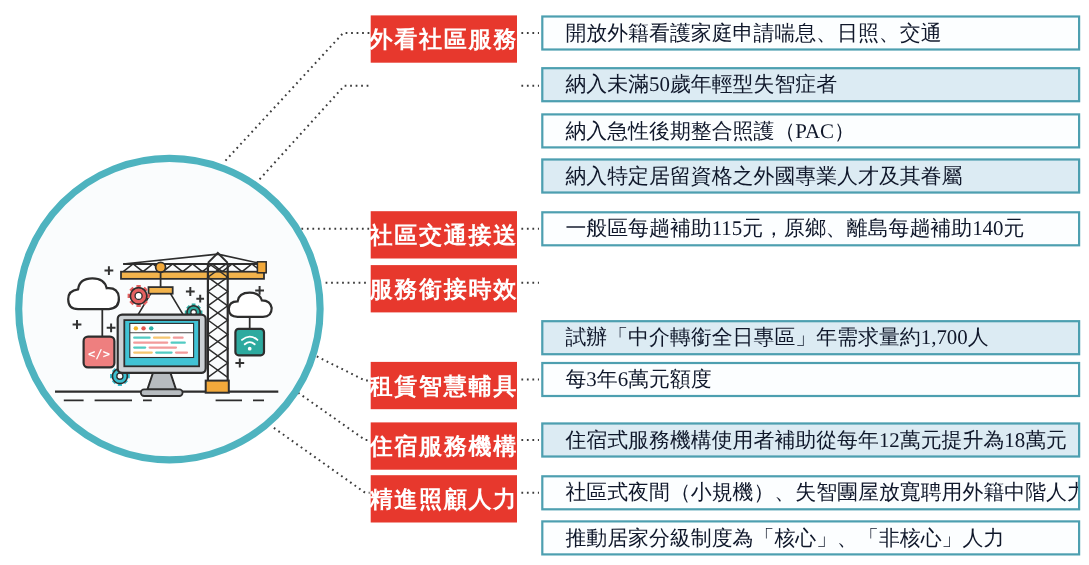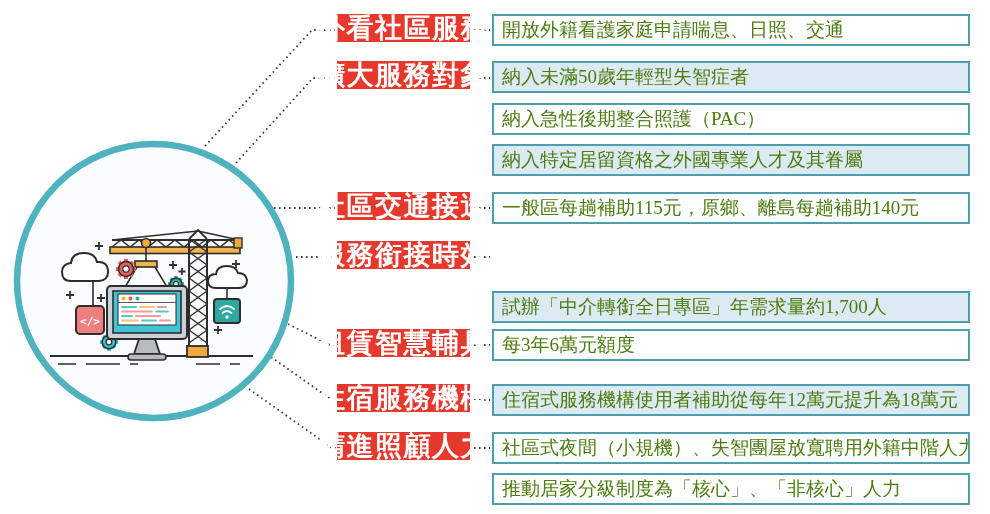--- a/index.html
+++ b/index.html
@@ -3,28 +3,28 @@
 <meta charset="utf-8">
 <style>
   html,body{margin:0;padding:0;background:#fff;}
   .stage{
     position:relative;width:990px;height:514px;background:#ffffff;overflow:hidden;
     font-family:"Liberation Serif","DejaVu Serif",serif;
   }
   .connector-layer{position:absolute;left:0;top:0;width:990px;height:514px;z-index:1;}
   .illus{position:absolute;left:8px;top:135px;z-index:2;}
   .cat{
-    position:absolute;left:337px;width:133px;height:28px;z-index:2;
-    background:#e7382d;color:#ffffff;font-weight:700;font-size:27px;letter-spacing:1.5px;
+    position:absolute;left:337px;width:133px;height:43px;z-index:2;
+    background:#e7382d;color:#ffffff;font-weight:700;font-size:21px;letter-spacing:1.5px;
     display:flex;align-items:center;justify-content:center;white-space:nowrap;
   }
   .box{
     position:absolute;left:492px;width:466px;height:28px;z-index:2;
-    border:2px solid #4d9fb0;background:#fcfeff;color:#4d7c0f;font-size:19px;
-    display:flex;align-items:center;padding-left:8px;white-space:nowrap;overflow:hidden;
+    border:2px solid #4d9fb0;background:#fcfeff;color:#0f172a;font-size:19px;
+    display:flex;align-items:center;padding-left:20px;white-space:nowrap;overflow:hidden;
   }
   .box.tint{background:#dcebf3;}
 </style>
 </head>
 <body>
 
 <div class="stage">
 
   <svg class="connector-layer" width="990" height="514" viewBox="0 0 990 514">
     <g stroke="#3c3c3c" stroke-width="1.8" fill="none" stroke-dasharray="1.6 3.4" stroke-linecap="butt">
@@ -140,21 +140,20 @@
         <path d="M114 185.5 H130" stroke="#f5c671"></path>
           <path d="M134 185.5 H148" stroke="#53cbc3"></path>
           <path d="M152 185.5 H162" stroke="#f29b9b"></path>
       </g>
       <path d="M131 204 h16 l5 15 h-26 z" fill="#b7bcc0" stroke="#2d2d2d" stroke-width="1.8"></path>
       <rect x="120" y="219" width="38" height="6" rx="3" fill="#b7bcc0" stroke="#2d2d2d" stroke-width="1.6"></rect>
     </g>
   </svg>
 
   <div class="cat" style="top:14px">外看社區服務</div>
-  <div class="cat" style="top:61px">擴大服務對象</div>
   <div class="cat" style="top:192px">社區交通接送</div>
   <div class="cat" style="top:241px">服務銜接時效</div>
   <div class="cat" style="top:329px">租賃智慧輔具</div>
   <div class="cat" style="top:384px">住宿服務機構</div>
   <div class="cat" style="top:432px">精進照顧人力</div>
 
   <div class="box" style="top:14px">開放外籍看護家庭申請喘息、日照、交通</div>
   <div class="box tint" style="top:61px">納入未滿50歲年輕型失智症者</div>
   <div class="box" style="top:103px">納入急性後期整合照護（PAC）</div>
   <div class="box tint" style="top:144px">納入特定居留資格之外國專業人才及其眷屬</div>

